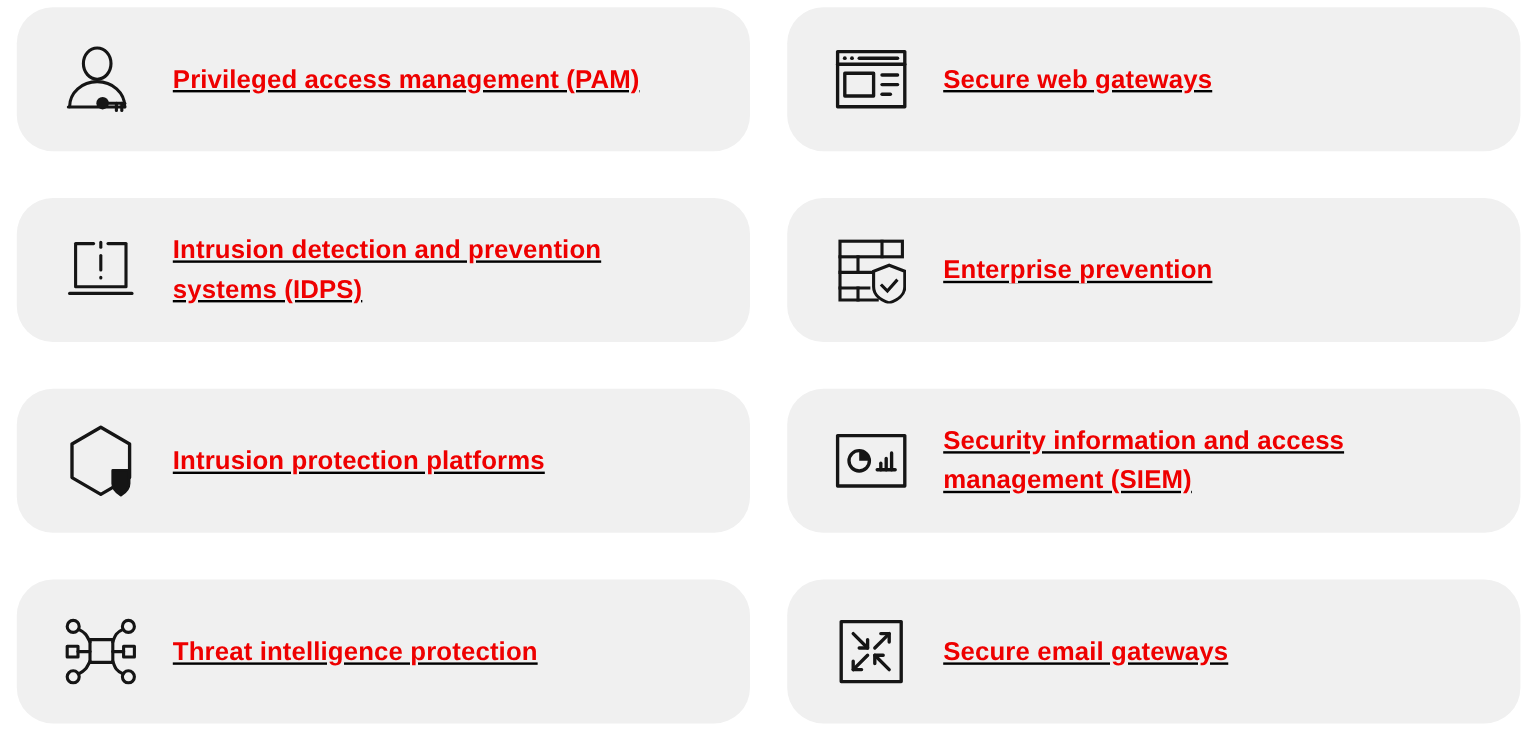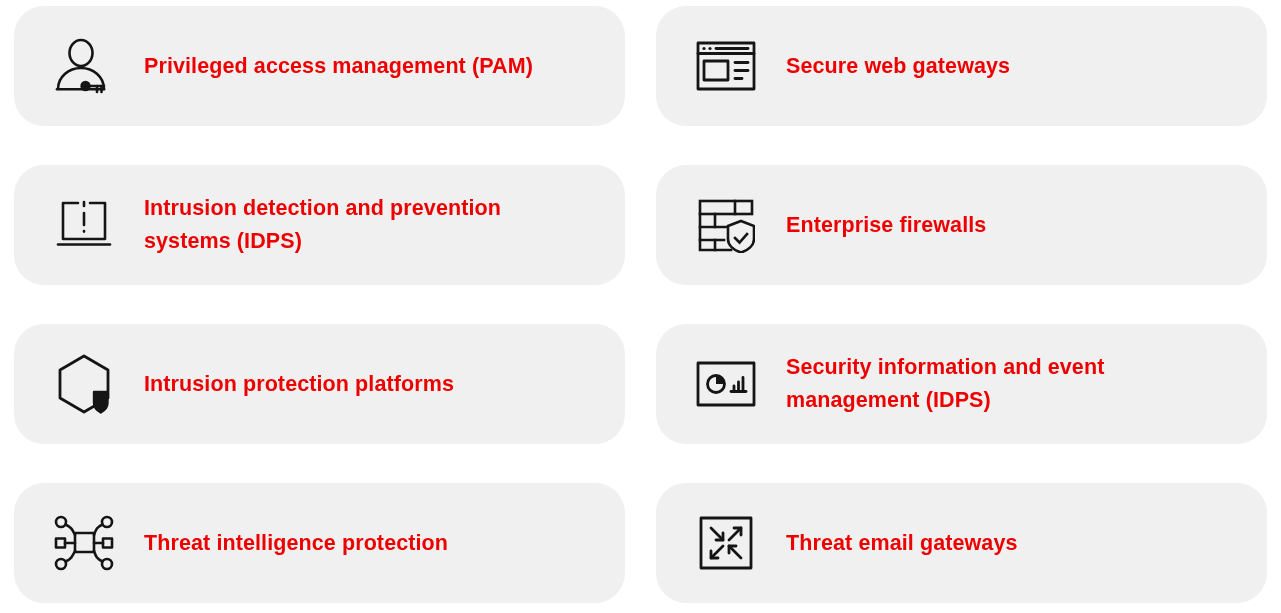--- a/index.html
+++ b/index.html
@@ -17,20 +17,21 @@
     box-sizing: border-box;
     width: 1281px;
     height: 607px;
     padding: 6px 14px 7px 14px;
     display: grid;
     grid-template-columns: 611px 611px;
     grid-template-rows: repeat(4, 120px);
     column-gap: 31px;
     row-gap: 39px;
     align-content: start;
+    text-decoration: underline;
   }
   .card {
     background: #f0f0f0;
     border-radius: 30px;
     display: flex;
     flex-direction: row;
     align-items: center;
     padding: 0 26px 0 32px;
     box-sizing: border-box;
     overflow: hidden;
@@ -119,21 +120,21 @@
         <path d="M3 17 L3 30 L32 30"></path>
         <line x1="18" y1="17" x2="18" y2="30"></line>
         <path d="M3 30 L3 43 L27 43"></path>
         <line x1="38" y1="30" x2="38" y2="30"></line>
         <path d="M3 43 L3 53 L34 53"></path>
         <line x1="18" y1="43" x2="18" y2="53"></line>
         <path d="M44 24 L57 29 L57 42 C57 49 50.5 53.5 44 55.5 C37.5 53.5 31 49 31 42 L31 29 Z" fill="#f0f0f0"></path>
         <polyline points="38,41 42.5,45.5 50,37"></polyline>
       </svg>
     </span>
-    <span class="card-label">Enterprise firewalls</span>
+    <span class="card-label">Enterprise prevention</span>
   </div>
 
   <div class="card">
     <span class="icon-wrap">
       <svg width="62" height="64" viewBox="0 0 62 64" fill="none" stroke="#151515" stroke-width="2.8" stroke-linecap="round" stroke-linejoin="round">
         <path d="M31 4 L55 18 L55 46 L31 60 L7 46 L7 18 Z"></path>
         <path d="M41 40 L54.5 40 L54.5 51 C54.5 56.5 49.5 59.5 47.75 60.5 C46 59.5 41 56.5 41 51 Z" fill="#151515" stroke="#151515" stroke-width="2.4"></path>
       </svg>
     </span>
     <span class="card-label">Intrusion protection platforms</span>
@@ -144,21 +145,21 @@
       <svg width="62" height="48" viewBox="0 0 62 48" fill="none" stroke="#151515" stroke-width="2.8" stroke-linecap="round" stroke-linejoin="round">
         <rect x="3" y="3" width="56" height="42"></rect>
         <circle cx="21" cy="24" r="8.5"></circle>
         <path d="M21 24 L21 15.5 A8.5 8.5 0 0 1 29.5 24 Z" fill="#151515" stroke="none"></path>
         <line x1="36" y1="31.5" x2="51" y2="31.5"></line>
         <line x1="39" y1="31.5" x2="39" y2="26"></line>
         <line x1="43.5" y1="31.5" x2="43.5" y2="22"></line>
         <line x1="48" y1="31.5" x2="48" y2="17.5"></line>
       </svg>
     </span>
-    <span class="card-label two-line">Security information and event management (IDPS)</span>
+    <span class="card-label two-line">Security information and access management (SIEM)</span>
   </div>
 
   <div class="card">
     <span class="icon-wrap">
       <svg width="64" height="58" viewBox="0 0 64 58" fill="none" stroke="#151515" stroke-width="2.6" stroke-linecap="round" stroke-linejoin="round">
         <rect x="23" y="19" width="19" height="19"></rect>
         <circle cx="9" cy="8" r="5"></circle>
         <path d="M13.5 10.5 C19 13 20 15 23 21"></path>
         <circle cx="55" cy="8" r="5"></circle>
         <path d="M50.5 10.5 C45 13 44 15 42 21"></path>
@@ -182,16 +183,16 @@
         <line x1="13" y1="13" x2="25" y2="25"></line>
         <polyline points="25,18 25,25 18,25"></polyline>
         <line x1="43" y1="13" x2="31" y2="25"></line>
         <polyline points="36,13 43,13 43,20"></polyline>
         <line x1="13" y1="43" x2="25" y2="31"></line>
         <polyline points="13,36 13,43 20,43"></polyline>
         <line x1="43" y1="43" x2="31" y2="31"></line>
         <polyline points="31,38 31,31 38,31"></polyline>
       </svg>
     </span>
-    <span class="card-label">Threat email gateways</span>
+    <span class="card-label">Secure email gateways</span>
   </div>
 
 </div>
 
 </body></html>

